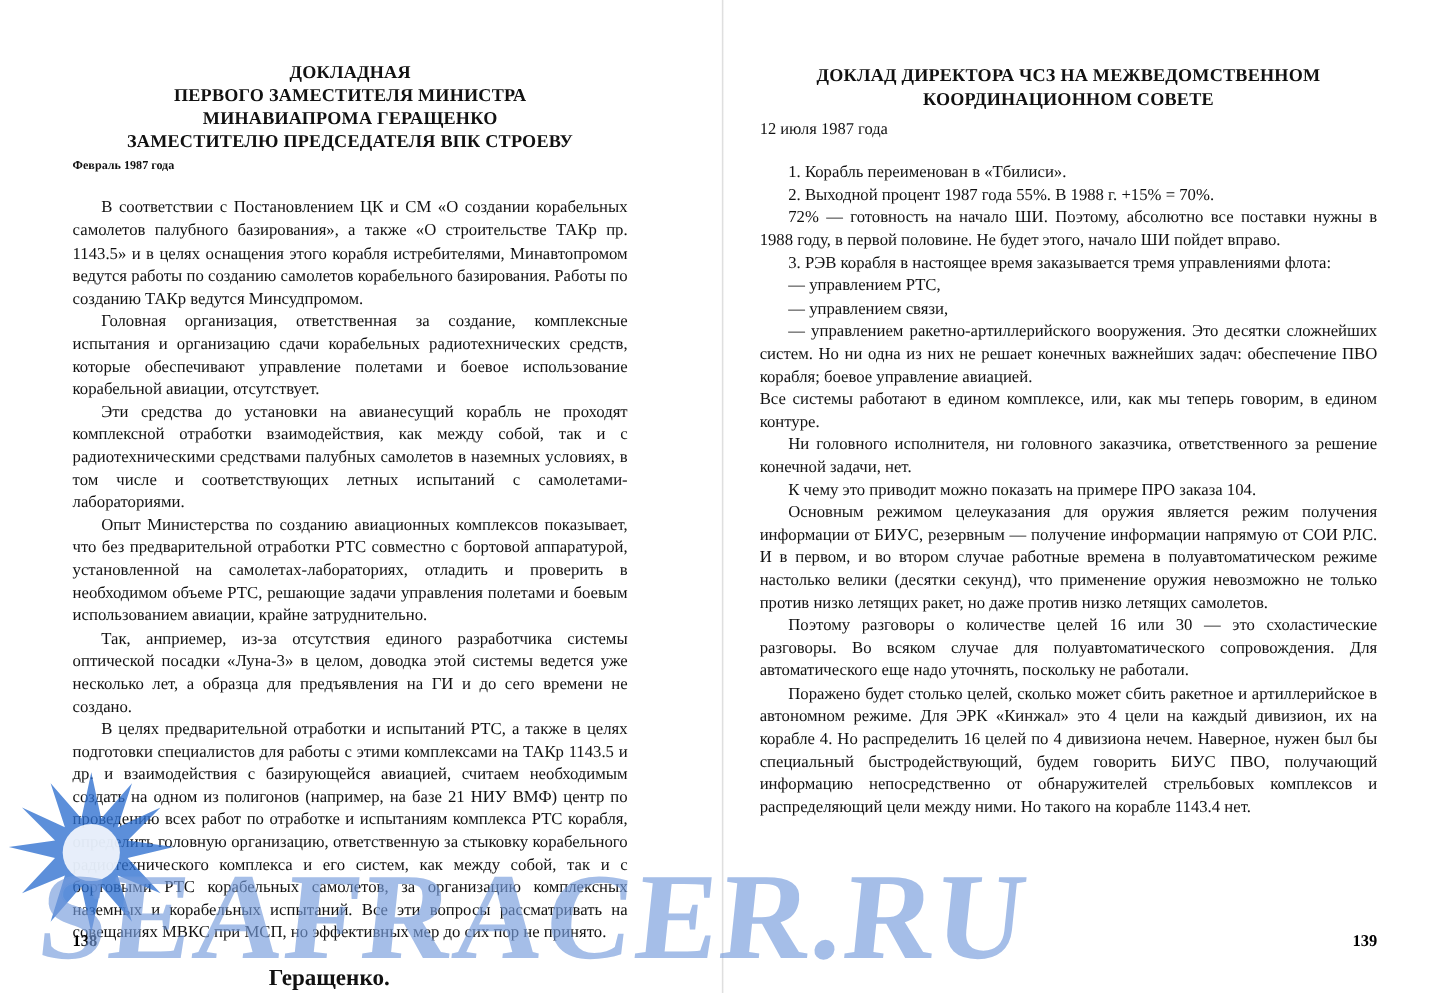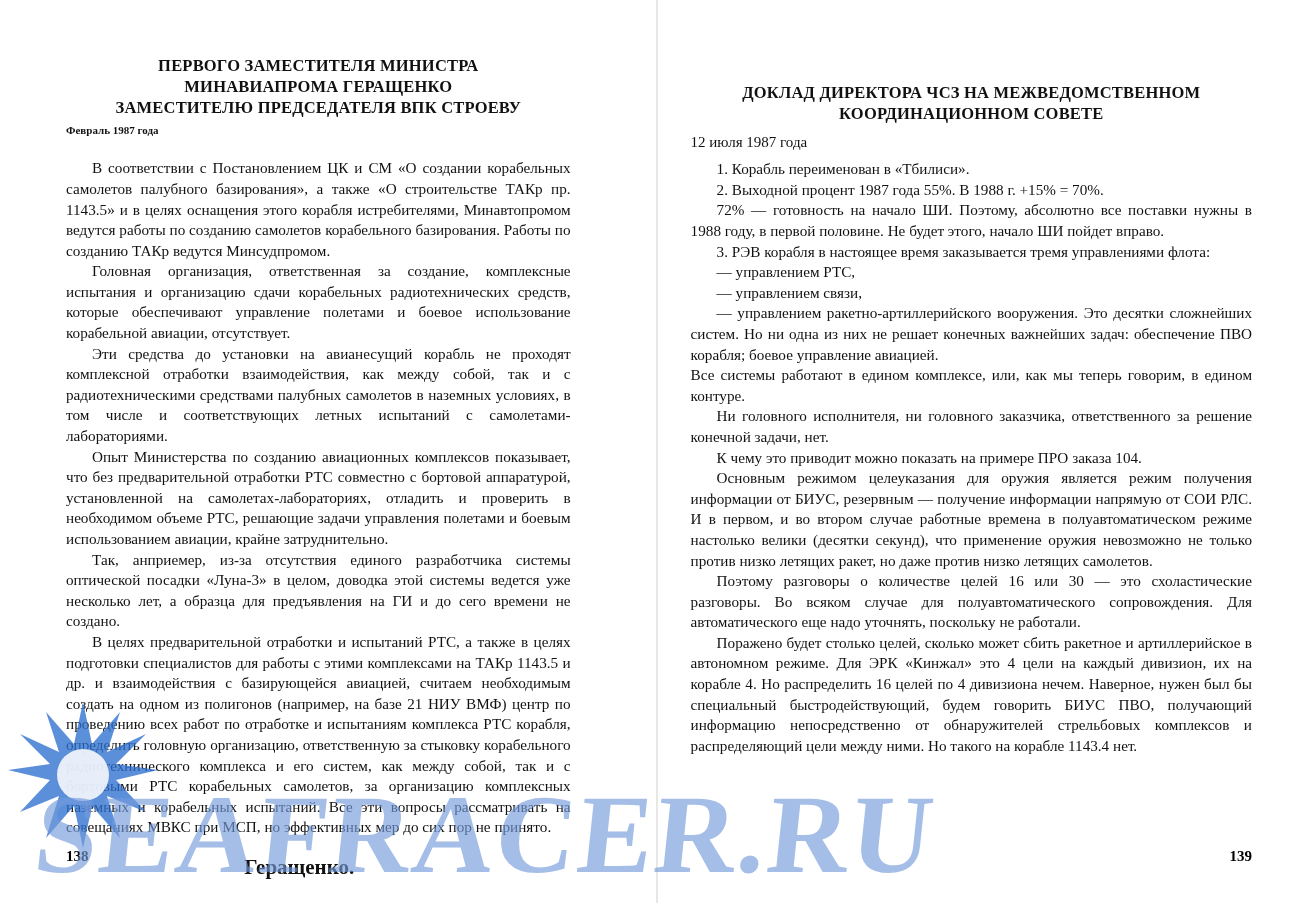--- a/index.html
+++ b/index.html
@@ -26,21 +26,21 @@
     position: relative;
     box-sizing: border-box;
     height: 903px;
   }
   .page-left {
     width: 657px;
     padding: 52px 58px 0 66px;
   }
   .page-right {
     width: 717px;
-    padding: 76px 62px 0 62px;
+    padding: 52px 62px 0 62px;
   }
   .title-block {
     text-align: center;
     font-weight: bold;
     font-size: 16.5px;
     line-height: 1.28;
     letter-spacing: 0.2px;
     margin: 0 0 0 0;
   }
   .title-left {
@@ -69,21 +69,21 @@
     font-weight: normal;
   }
   .body-text {
     margin-top: 22px;
     font-size: 15.2px;
     line-height: 1.355;
     text-align: justify;
     hyphens: manual;
   }
   .body-text-right {
-    margin-top: 8px;
+    margin-top: 20px;
   }
   p.para {
     margin: 0 0 0 0;
     text-indent: 26px;
     text-align: justify;
   }
   p.para.noindent {
     text-indent: 0;
   }
   p.para.dash {
@@ -149,20 +149,21 @@
   .edge-mid { left: 656px; }
 </style>
 </head>
 <body>
 
 <div class="spread">
 
   <div class="page page-left">
 
     <div class="title-block title-left">
+      <span class="title-line">ДОКЛАДНАЯ</span>
       <span class="title-line">ПЕРВОГО ЗАМЕСТИТЕЛЯ МИНИСТРА</span>
       <span class="title-line">МИНАВИАПРОМА ГЕРАЩЕНКО</span>
       <span class="title-line">ЗАМЕСТИТЕЛЮ ПРЕДСЕДАТЕЛЯ ВПК СТРОЕВУ</span>
     </div>
 
     <div class="date-line">Февраль 1987 года</div>
 
     <div class="body-text left-col">
       <p class="para">В соответствии с Постановлением ЦК и СМ «О создании корабельных самолетов палубного базирования», а также «О строительстве ТАКр пр. 1143.5» и в целях оснащения этого корабля истребителями, Минавтопромом ведутся работы по созданию самолетов корабельного базирования. Работы по созданию ТАКр ведутся Минсудпромом.</p>
       <p class="para">Головная организация, ответственная за создание, комплексные испытания и организацию сдачи корабельных радиотехнических средств, которые обеспечивают управление полетами и боевое использование корабельной авиации, отсутствует.</p>

